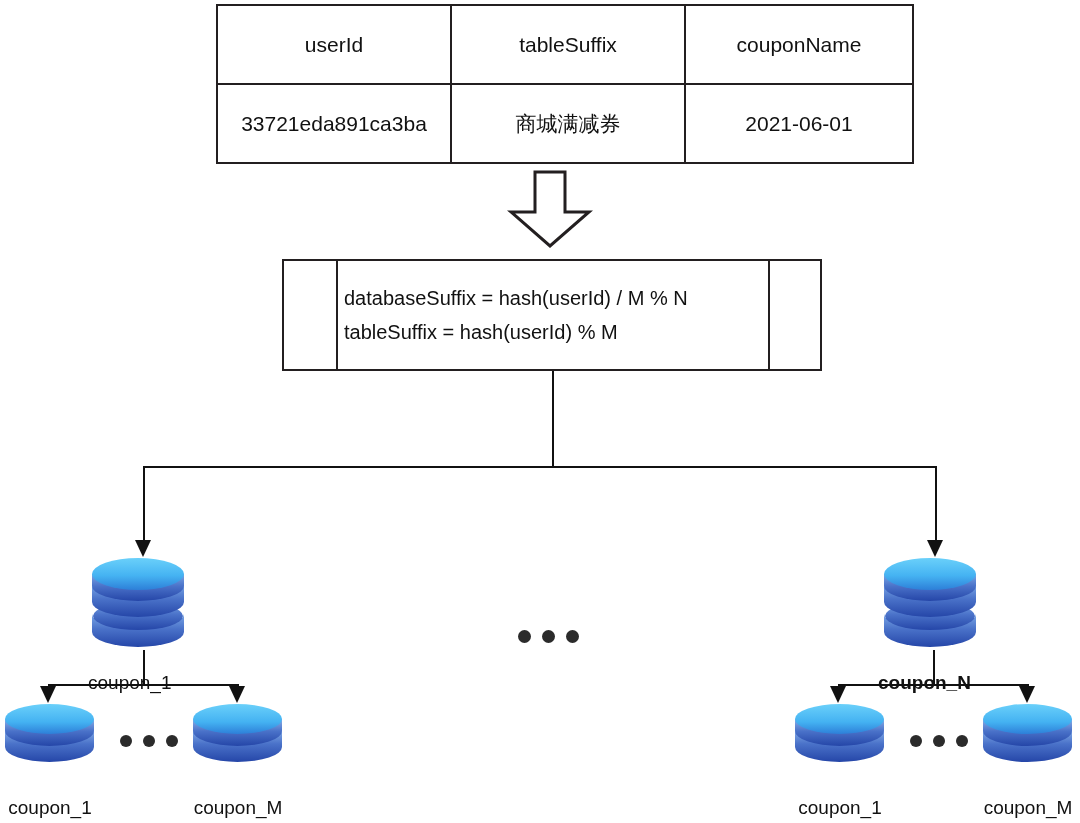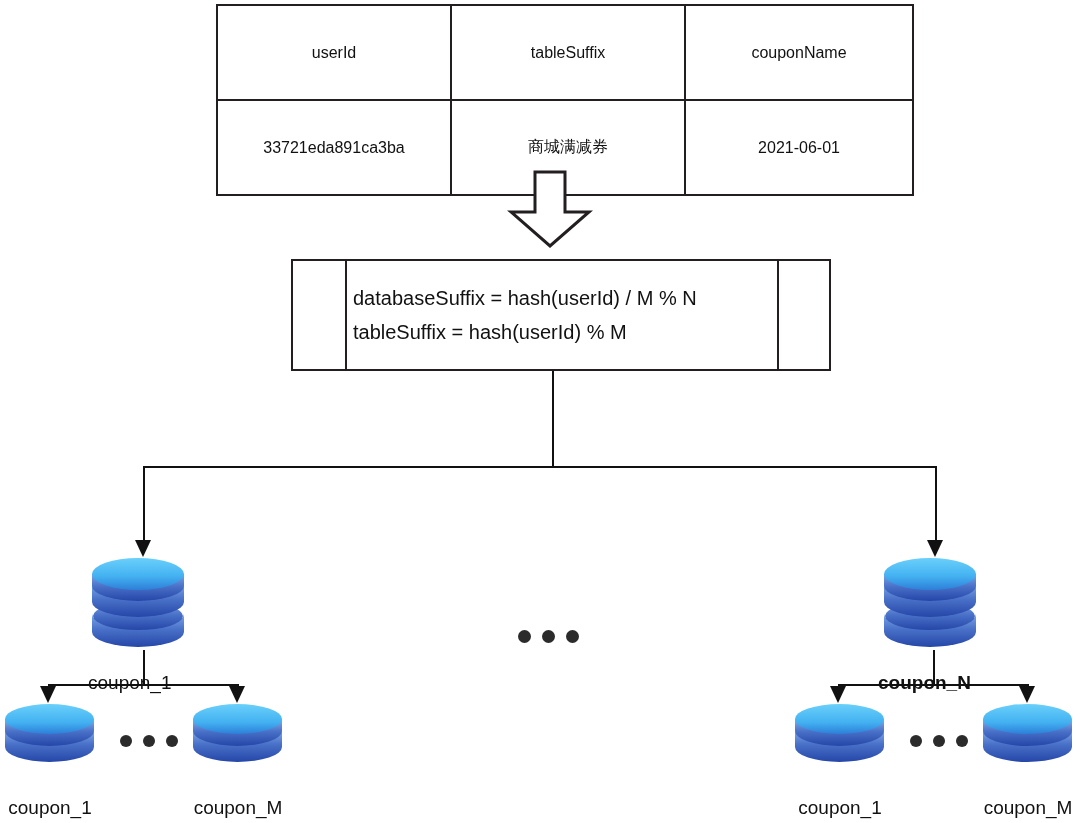--- a/index.html
+++ b/index.html
@@ -26,23 +26,23 @@
     top: 4px;
     width: 668px;
     border-collapse: collapse;
     table-layout: fixed;
   }
   .record-table td {
     border: 2px solid #231f20;
     height: 69px;
     text-align: center;
     vertical-align: middle;
-    font-size: 16px;
+    font-size: 21px;
     color: #111111;
-    padding: 12px 4px;
+    padding: 4px 4px;
     white-space: nowrap;
   }
   .col-a { width: 224px; }
   .col-b { width: 224px; }
   .col-c { width: 218px; }
 
   
   .block-arrow {
     position: absolute;
     left: 504px;
@@ -53,21 +53,20 @@
 
   
   .formula-box {
     position: absolute;
     left: 282px;
     top: 259px;
     width: 540px;
     height: 112px;
     border: 2px solid #231f20;
     box-sizing: border-box;
-    margin-left: 9px;
   }
   .formula-divider {
     position: absolute;
     top: 0;
     width: 0;
     height: 100%;
     border-left: 2px solid #231f20;
   }
   .fd-left  { left: 52px; }
   .fd-right { left: 484px; }

